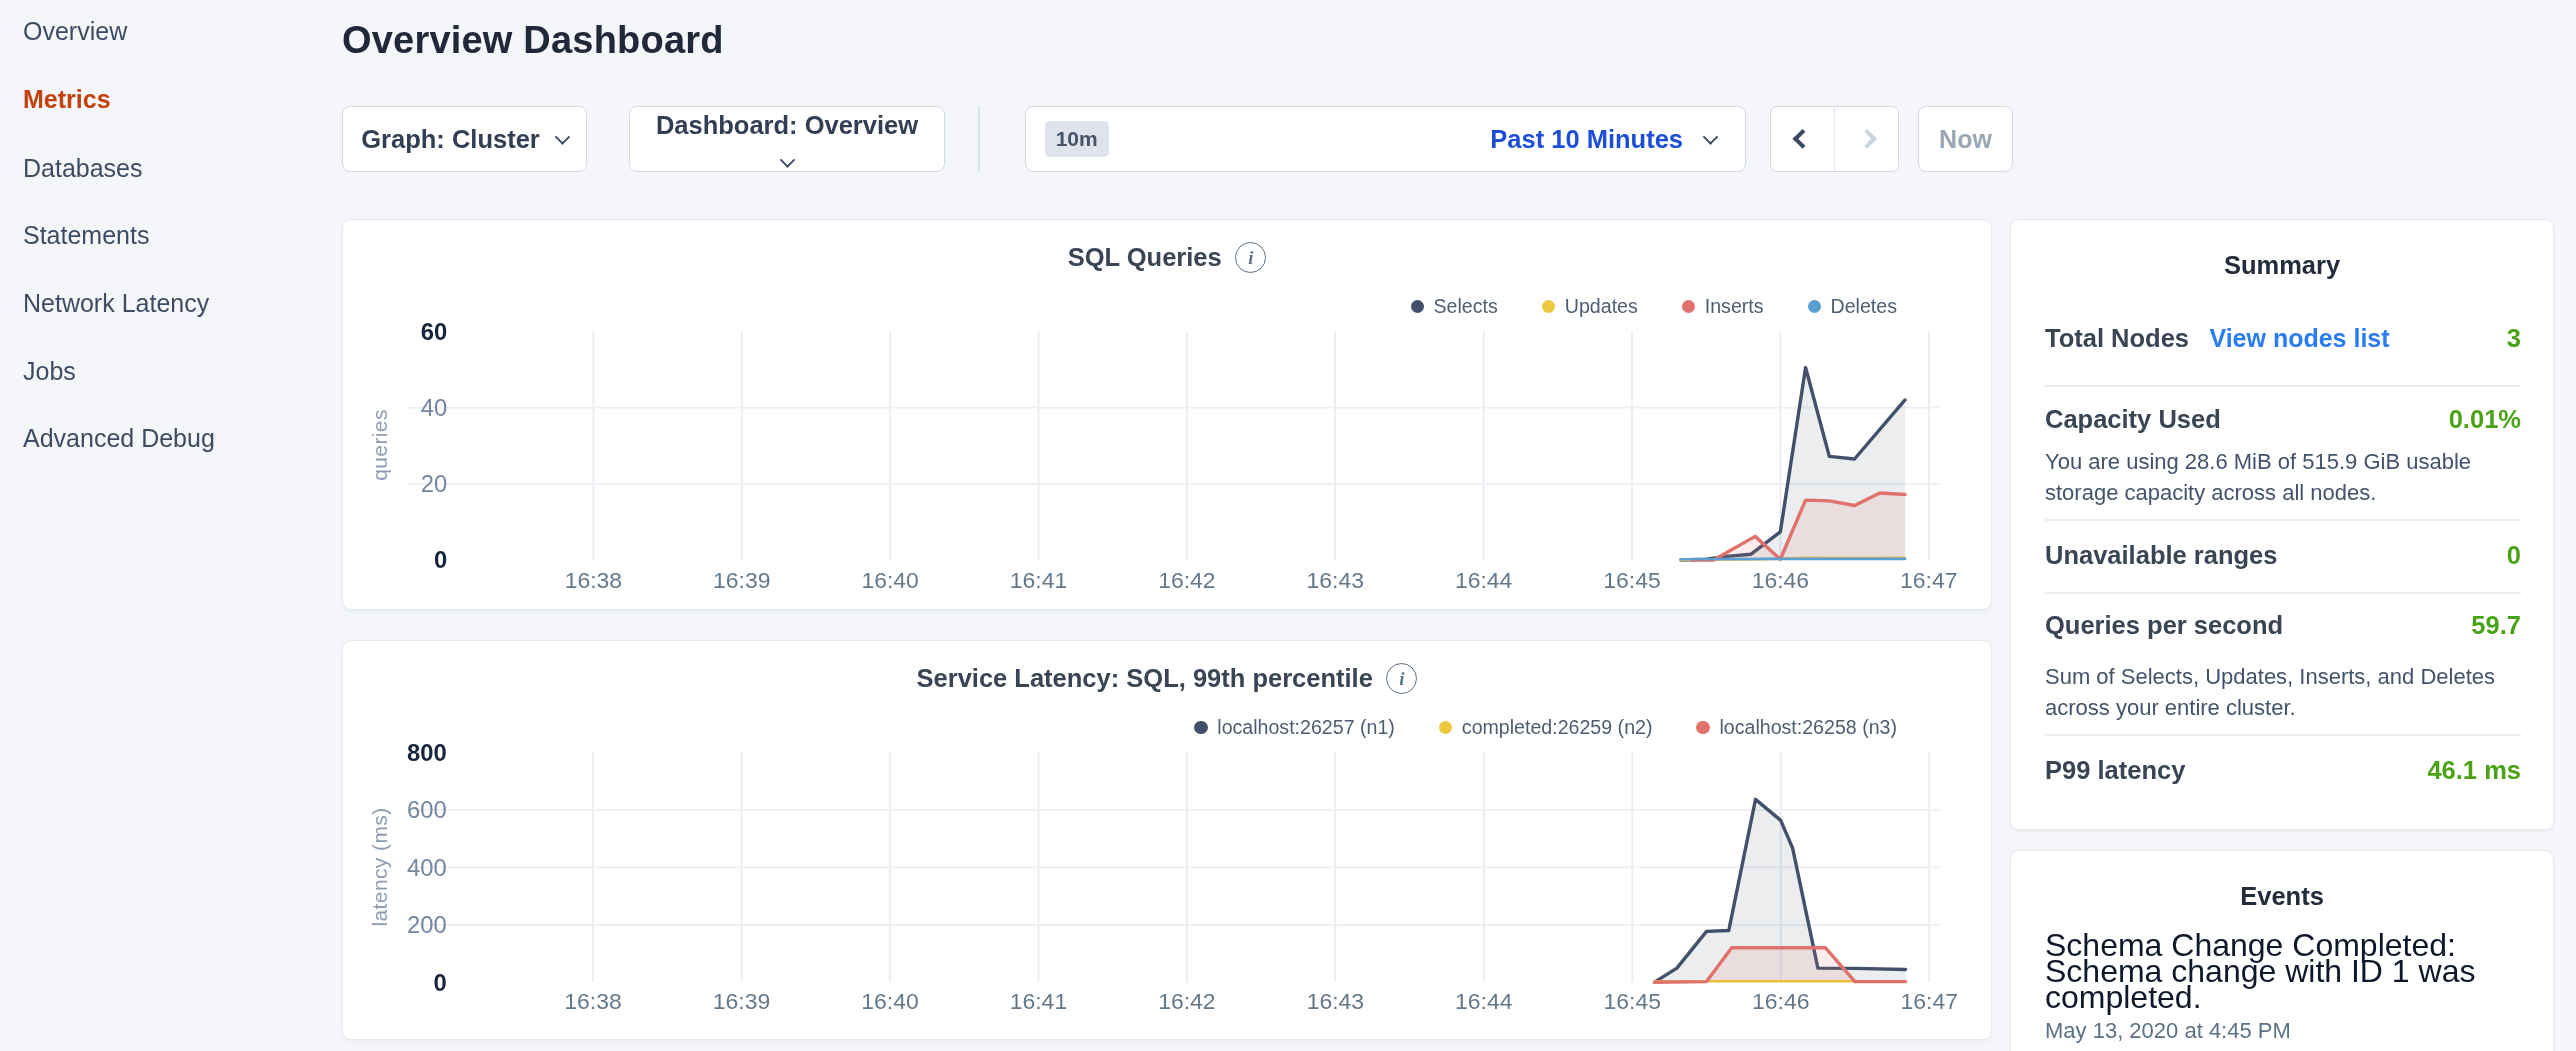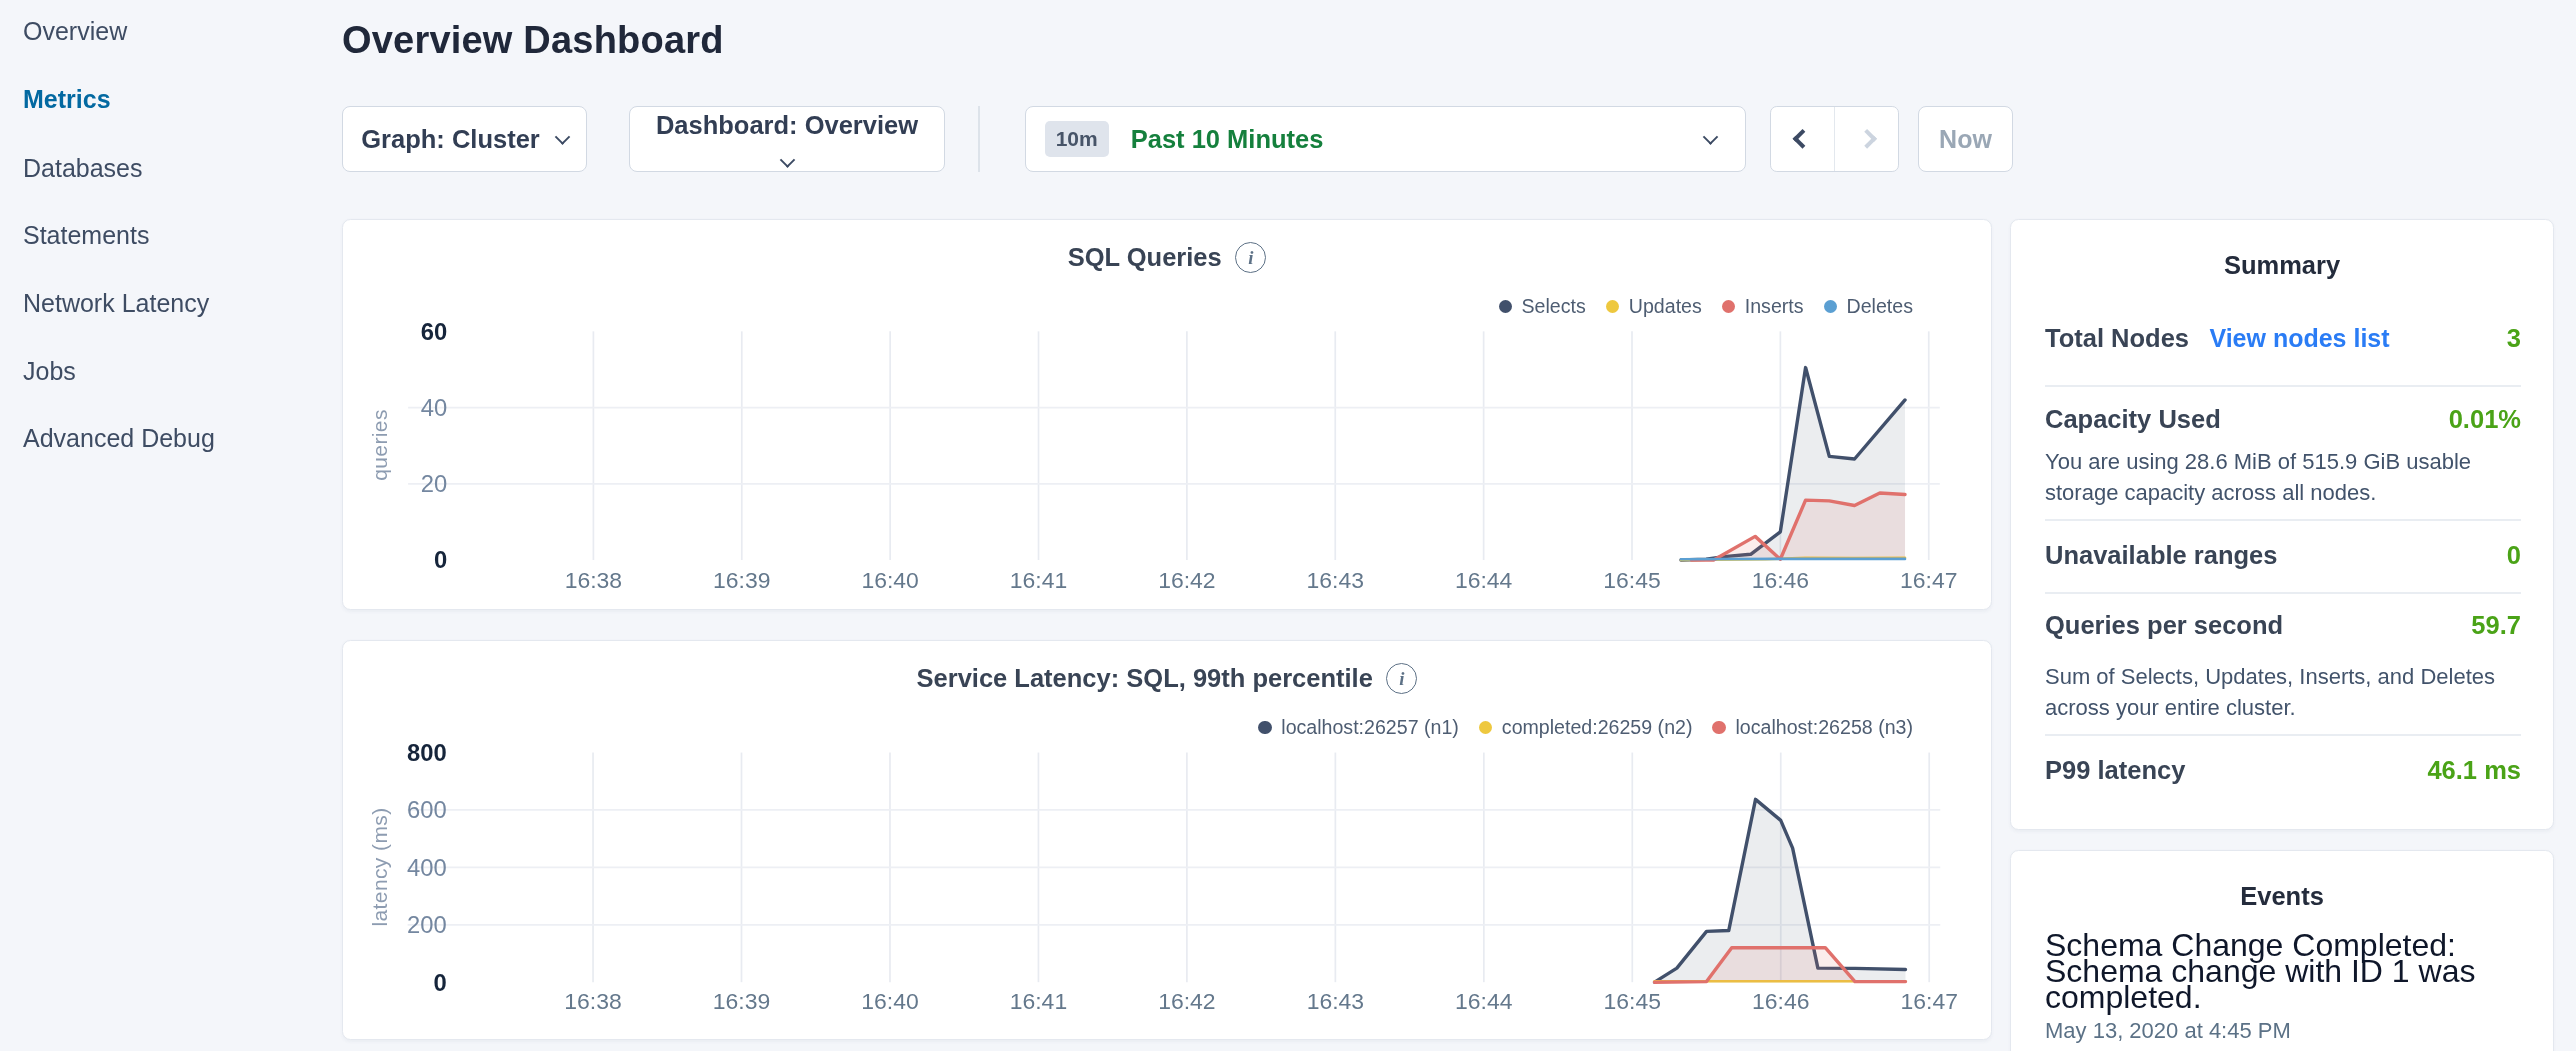--- a/index.html
+++ b/index.html
@@ -27,21 +27,21 @@
           border-bottom:2.6px solid #3c4a63; }
   .chev.down { transform:rotate(45deg) translate(-1.7px,-1.7px); }
   .chev.left { width:13.6px; height:13.6px; border-width:4.3px; transform:rotate(135deg); }
   .chev.right { width:13.6px; height:13.6px; border-width:4.3px; transform:rotate(-45deg);
                 border-color:#ccd4df; }
   #ctrl-divider { position:absolute; left:978px; top:106px; width:1.7px; height:66px; background:#dde3ea; }
 
   #timepicker { left:1025px; width:721px; padding:0 29px 0 18.7px; gap:22px; }
   .tp-badge { background:#dfe4ec; border-radius:5.1px; padding:6px 11px; font-size:21px; font-weight:700;
               color:#475468; }
-  .tp-label { font-size:25.5px; font-weight:700; color:#15803d; flex:1; }
+  .tp-label { font-size:25.5px; font-weight:700; color:#1d4ed8; flex:1;text-align:right; }
   #pager { position:absolute; left:1770px; top:106px; width:129px; height:66px; background:#fff;
            border:1.7px solid #d2d9e3; border-radius:6.8px; display:flex; }
   .pager-btn { flex:1; display:flex; align-items:center; justify-content:center; cursor:pointer; background:none; border:none; }
   .pager-btn + .pager-btn { border-left:1.7px solid #e3e8ee; }
   #now-btn { left:1918px; width:95px; justify-content:center; font-size:25px; font-weight:700;
              color:#9aa7b5; }
 
   
   .card { position:absolute; background:#fff; border:1.7px solid #e4e8ef; border-radius:8.5px;
           box-shadow:0 1.7px 3.4px rgba(56,76,108,0.05); }
@@ -50,21 +50,21 @@
   #card-summary { left:2010px; top:219px; width:544px; height:611px; }
   #card-events { left:2010px; top:850px; width:544px; height:272px; }
 
   
   .chart-title-row { position:absolute; top:22px; left:0; right:0; display:flex; align-items:center;
                      justify-content:center; gap:13.6px; }
   .chart-title { font-size:25.5px; font-weight:700; color:#394455; }
   .info-icon { width:31px; height:31px; border:1.7px solid #5d7186; border-radius:50%; color:#5d7186;
                display:flex; align-items:center; justify-content:center; font:italic 700 18.7px "Liberation Serif",serif;
                cursor:pointer; }
-  .legend { position:absolute; top:75px; right:78px; display:flex; gap:20px; }
+  .legend { position:absolute; top:75px; right:94px; display:flex; gap:44px; }
   .legend-item { display:flex; align-items:center; gap:9.4px; font-size:19.6px; color:#4e5d72; }
   .legend-dot { width:13.6px; height:13.6px; border-radius:50%; }
   .y-title { position:absolute; white-space:nowrap; color:#8d9cb1; font-size:21px; letter-spacing:0.4px;
              transform:translate(-50%,-50%) rotate(-90deg); }
   .chart-svg { position:absolute; left:0; top:0; }
 
   
   .panel-title { position:absolute; left:0; right:0; text-align:center; font-size:25.5px; font-weight:700;
                  color:#242c3c; }
   .sum-row { position:absolute; left:34px; width:476px; display:flex; align-items:baseline; }
@@ -76,21 +76,21 @@
   .event-text { position:absolute; left:34px; width:481px; font-size:32px; line-height:26px; color:#0f172a; }
   .event-time { position:absolute; left:34px; width:476px; font-size:22px; color:#5b7186; }
 </style>
 </head>
 <body>
 
 <div id="root">
 
   <nav id="sidebar">
     <div class="nav-item" style="top:13.6px">Overview</div>
-    <div class="nav-item active" style="top: 82px; color: #0369a1;">Metrics</div>
+    <div class="nav-item active" style="top: 82px; color: #c2410c;">Metrics</div>
     <div class="nav-item" style="top:151px">Databases</div>
     <div class="nav-item" style="top:218px">Statements</div>
     <div class="nav-item" style="top:286px">Network Latency</div>
     <div class="nav-item" style="top:354px">Jobs</div>
     <div class="nav-item" style="top:421px">Advanced Debug</div>
   </nav>
 
   <h1 id="page-title">Overview Dashboard</h1>
 
   <div class="ctl" id="dd-graph">

